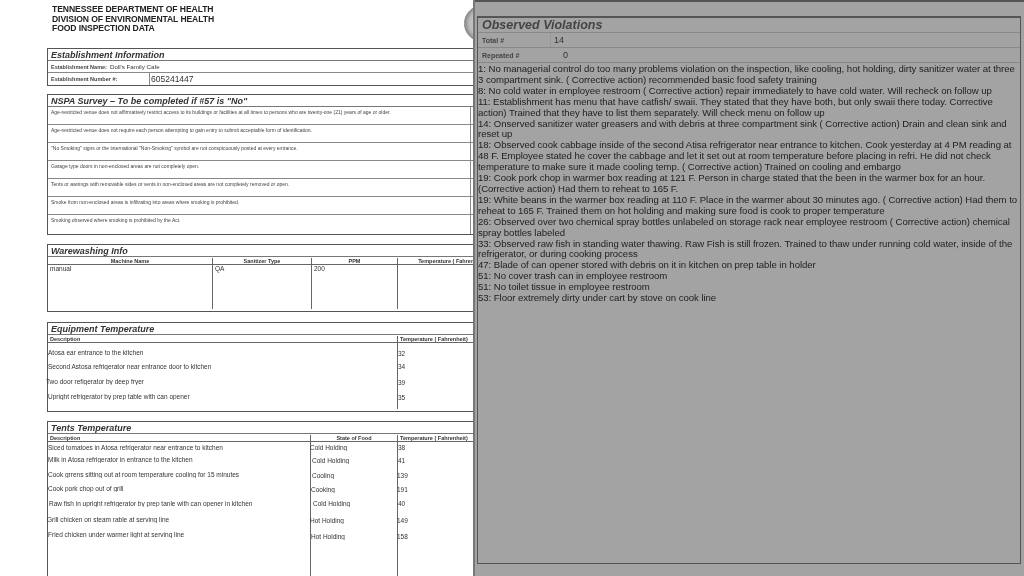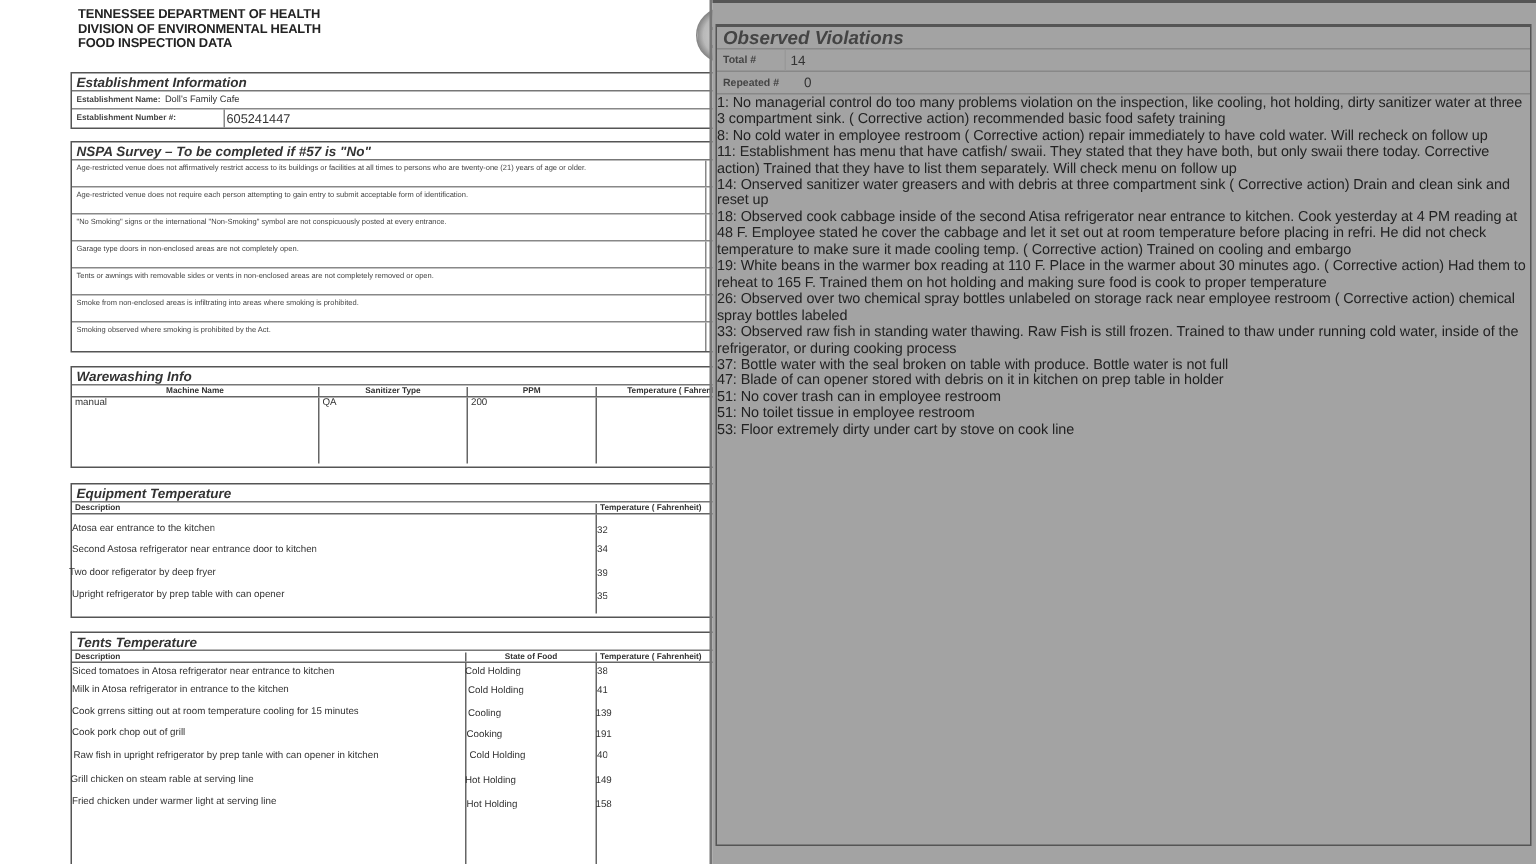--- a/index.html
+++ b/index.html
@@ -38,21 +38,21 @@
   
   .divider { position: absolute; left: 473px; top: 0; width: 2px; height: 576px; background: #777; }
   .topline { position: absolute; left: 475px; top: 0; width: 549px; height: 2px; background: #555; }
 
   
   .right { position: absolute; left: 475px; top: 2px; width: 549px; height: 574px; background: #a3a3a3; }
   .vbox { position: absolute; left: 2px; top: 14px; width: 544px; height: 548px; border: 1.5px solid #555; border-top-width: 2px; }
   .vtitle { height: 15px; border-bottom: 1px solid #888; font-style: italic; font-weight: bold; font-size: 12.5px; color: #444; padding-left: 4px; line-height: 14px; }
   .vrow { height: 15px; border-bottom: 1px solid #888; display: flex; align-items: center; font-size: 9px; }
   .vrow .vlabel { font-weight: bold; font-size: 7px; color: #444; padding-left: 4px; height: 100%; display: flex; align-items: center; }
-  .vrow .vnum { padding-left: 3px; height: 100%; display: flex; align-items: center; color: #333; border-left: 1px solid #999; }
+  .vrow .vnum { padding-left: 3px; height: 100%; display: flex; align-items: center; color: #333; border-left: 1px solid #999; margin-left: 27px; }
   .vlist { padding: 1px 2px 0 0; font-size: 9.6px; line-height: 10.9px; color: #222; letter-spacing: -0.05px; }
   .vlist div { white-space: normal; }
 </style>
 </head>
 <body>
 
 <div class="left">
 
   <div class="hdr">
     <div>TENNESSEE DEPARTMENT OF HEALTH</div>
@@ -195,23 +195,23 @@
     <div class="vrow">
       <span class="vlabel" style="width:57px;">Repeated #</span>
       <span class="vnum" style="border-left:none;padding-left:1px;">0</span>
     </div>
     <div class="vlist">
       <div>1: No managerial control do too many problems violation on the inspection, like cooling, hot holding, dirty sanitizer water at three 3 compartment sink. ( Corrective action) recommended basic food safety training</div>
       <div>8: No cold water in employee restroom ( Corrective action) repair immediately to have cold water. Will recheck on follow up</div>
       <div>11: Establishment has menu that have catfish/ swaii. They stated that they have both, but only swaii there today. Corrective action) Trained that they have to list them separately. Will check menu on follow up</div>
       <div>14: Onserved sanitizer water greasers and with debris at three compartment sink ( Corrective action) Drain and clean sink and reset up</div>
       <div>18: Observed cook cabbage inside of the second Atisa refrigerator near entrance to kitchen. Cook yesterday at 4 PM reading at 48 F. Employee stated he cover the cabbage and let it set out at room temperature before placing in refri. He did not check temperature to make sure it made cooling temp. ( Corrective action) Trained on cooling and embargo</div>
+      <div>19: Cook pork chop in warmer box reading at 121 F. Person in charge stated that the been in the warmer box for an hour. (Corrective action) Had them to reheat to 165 F.</div>
       <div>19: White beans in the warmer box reading at 110 F.  Place in the warmer about 30 minutes ago. ( Corrective action) Had them to reheat to 165 F. Trained them on hot holding and making sure food is cook to proper temperature</div>
       <div>26: Observed over two chemical spray bottles unlabeled on storage rack near employee restroom ( Corrective action) chemical spray bottles labeled</div>
       <div>33: Observed raw fish in standing water thawing. Raw Fish is still frozen. Trained to thaw under running cold water, inside of the refrigerator, or during cooking process</div>
-      <div>37: Bottle water with the seal broken on table with produce. Bottle water is not full</div>
       <div>47: Blade of can opener stored with debris on it in kitchen on prep table in holder</div>
       <div>51: No cover trash can in employee restroom</div>
       <div>51: No toilet tissue in employee restroom</div>
       <div>53: Floor extremely dirty under cart by stove on cook line</div>
     </div>
   </div>
 </div>
 
 </body></html>

